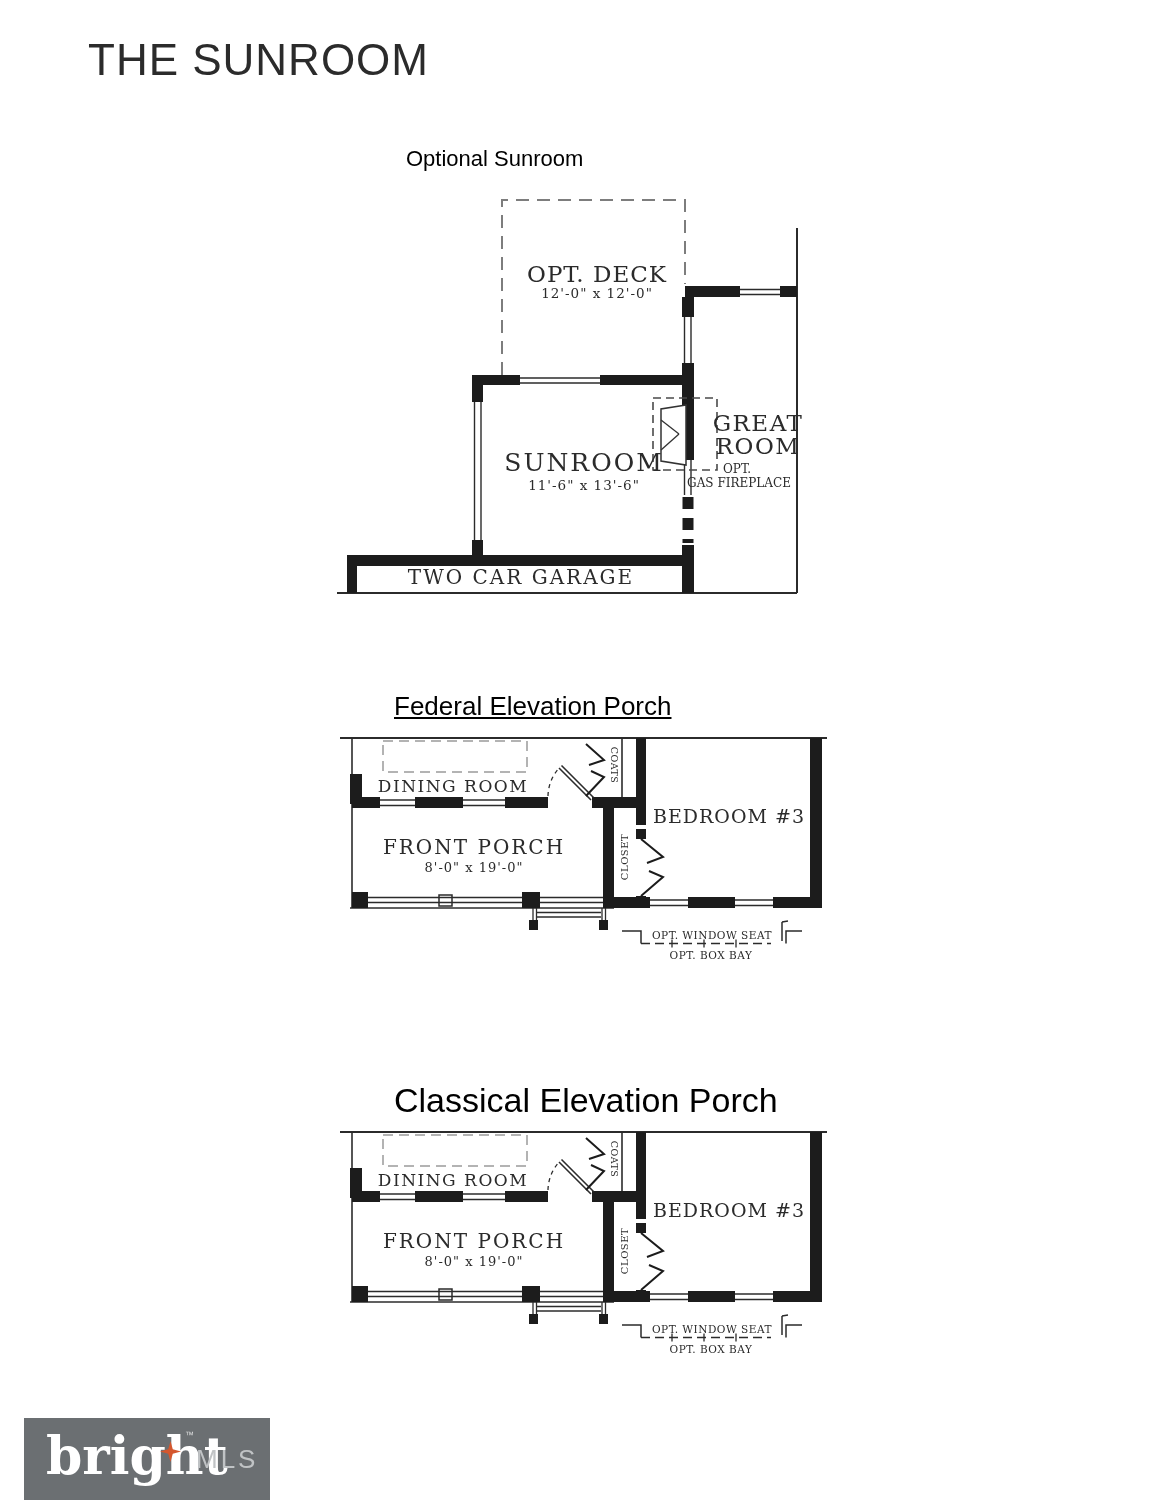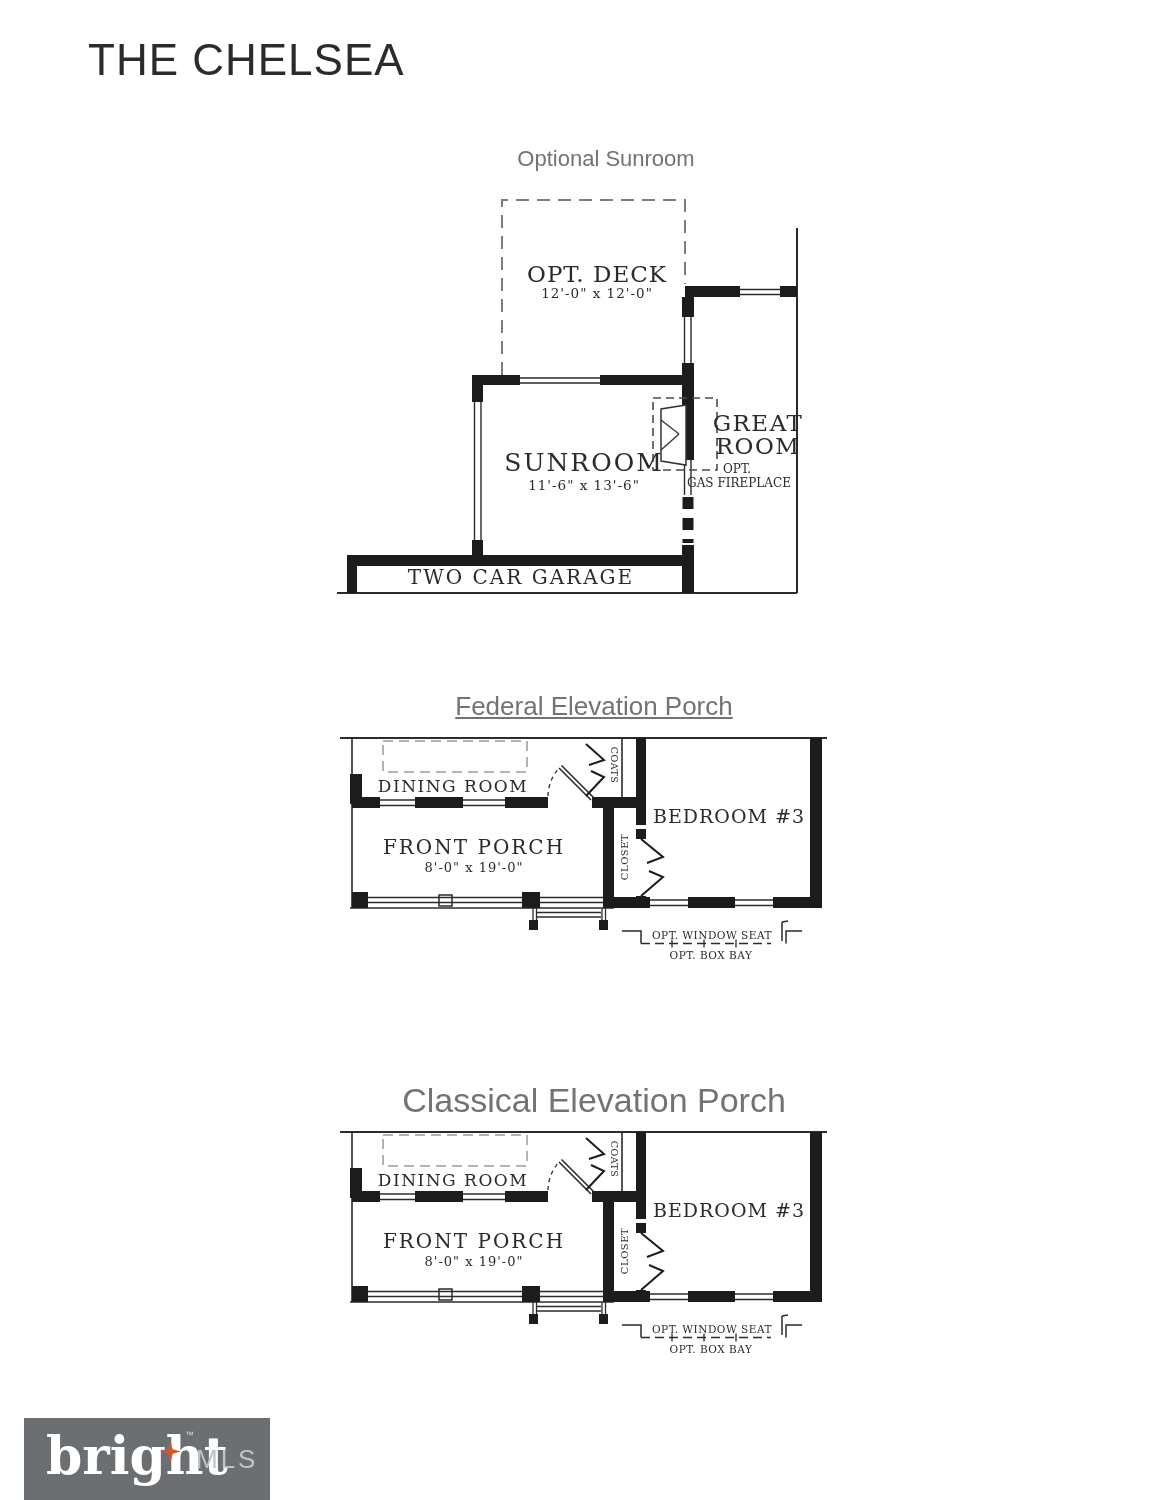--- a/index.html
+++ b/index.html
@@ -9,21 +9,21 @@
     width:1159px; height:1500px;
     font-family:"Liberation Sans", sans-serif;
     overflow:hidden;
   }
   .page-title {
     position:absolute; left:88px; top:36px;
     font-size:44px; letter-spacing:1px; color:#2b2b2b;
     line-height:1.1; font-weight:400;
   }
   .plan-heading {
-    position:absolute; text-align:center; color:#737373; font-weight:400;
+    position:absolute; color:#000000; font-weight:400;
   }
   #heading-sunroom   { left:406px; top:146px; width:400px; font-size:22px; }
   #heading-federal   { left:394px; top:691px; width:400px; font-size:26px;text-decoration:underline; }
   #heading-classical { left:394px; top:1081px; width:400px; font-size:34px; }
   svg.plan { position:absolute; overflow:visible; }
   #plan-sunroom-svg   { left:337px; top:185px; }
   #plan-federal-svg   { left:337px; top:730px; }
   #plan-classical-svg { left:337px; top:1124px; }
   svg.plan text {
     font-family:"DejaVu Serif", serif;
@@ -46,21 +46,21 @@
   }
   .footer-mls {
     position:absolute; left:172px; top:26px;
     font-size:26px; letter-spacing:3px; color:#c0c3c5;
     font-family:"Liberation Sans",sans-serif; font-weight:400;
   }
 </style>
 </head>
 <body>
 
-<div class="page-title">THE CHELSEA</div>
+<div class="page-title">THE SUNROOM</div>
 
 <div class="plan-heading" id="heading-sunroom">Optional Sunroom</div>
 
 <svg class="plan" id="plan-sunroom-svg" width="461" height="410" viewBox="337 185 461 410">
 
   <polyline points="502,375 502,200 685,200 685,284" fill="none" stroke="#7d7d7d" stroke-width="2" stroke-dasharray="13 8"></polyline>
 
   <g stroke="#2b2b2b" stroke-width="2">
     <line x1="797" y1="228" x2="797" y2="593"></line>
     <line x1="337" y1="593" x2="797" y2="593"></line>

